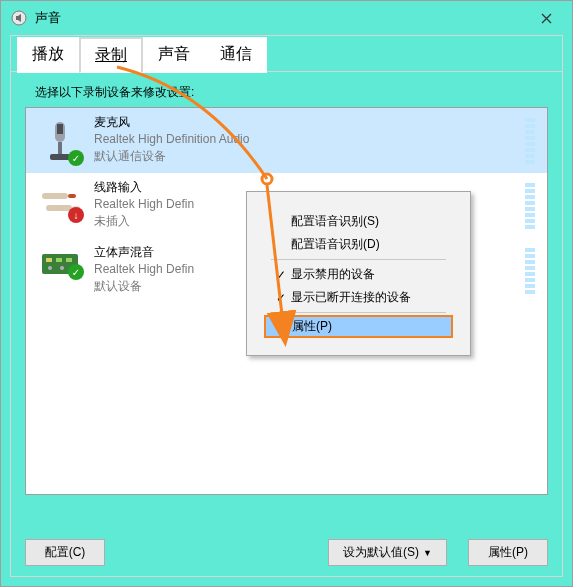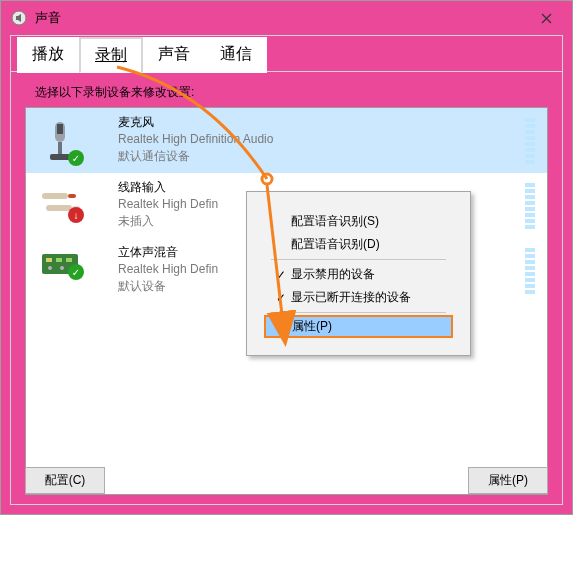--- a/index.html
+++ b/index.html
@@ -9,22 +9,22 @@
     font-size: 12px;
     background: #fff;
     color: #000;
     width: 573px;
     height: 587px;
     overflow: hidden;
   }
   .window {
     border: 1px solid #9e9e9e;
     width: 573px;
-    height: 515px;
-    background: #ec4899;
+    height: 587px;
+    background: #5eead4;
     position: relative;
   }
   .titlebar {
     height: 34px;
     display: flex;
     align-items: center;
     padding: 0 6px 0 10px;
     font-size: 13px;
   }
   .title-icon {
@@ -106,21 +106,20 @@
     display: flex; align-items: center; justify-content: center;
     font-size: 10px; color: #fff;
   }
   .badge-green { background: #25a224; }
   .badge-red { background: #d22a2a; }
 
   .dev-text-col {
     flex: 1;
     padding-left: 8px;
     line-height: 17px;
-    margin-left: 24px;
   }
   .dev-name { color: #000; }
   .dev-driver { color: #7a7a7a; }
   .dev-status { color: #7a7a7a; }
 
   .level-meter {
     width: 10px;
     height: 48px;
     margin: 4px 4px 0 0;
     background: repeating-linear-gradient(to bottom, #bfe6ff 0 4px, transparent 4px 6px);
@@ -285,20 +284,24 @@
       </div>
 
     </div>
 
     <div class="btn-row">
       <div class="btn">
         <span>配置(C)</span>
       </div>
       <div class="btn-spacer"></div>
       <div class="btn">
+        <span>设为默认值(S)</span>
+        <span class="drop">▼</span>
+      </div>
+      <div class="btn">
         <span>属性(P)</span>
       </div>
     </div>
 
   </div>
 
   <div class="context-menu">
     <div class="cm-item">
       <span class="cm-check"></span>
       <span class="cm-label">配置语音识别(S)</span>

